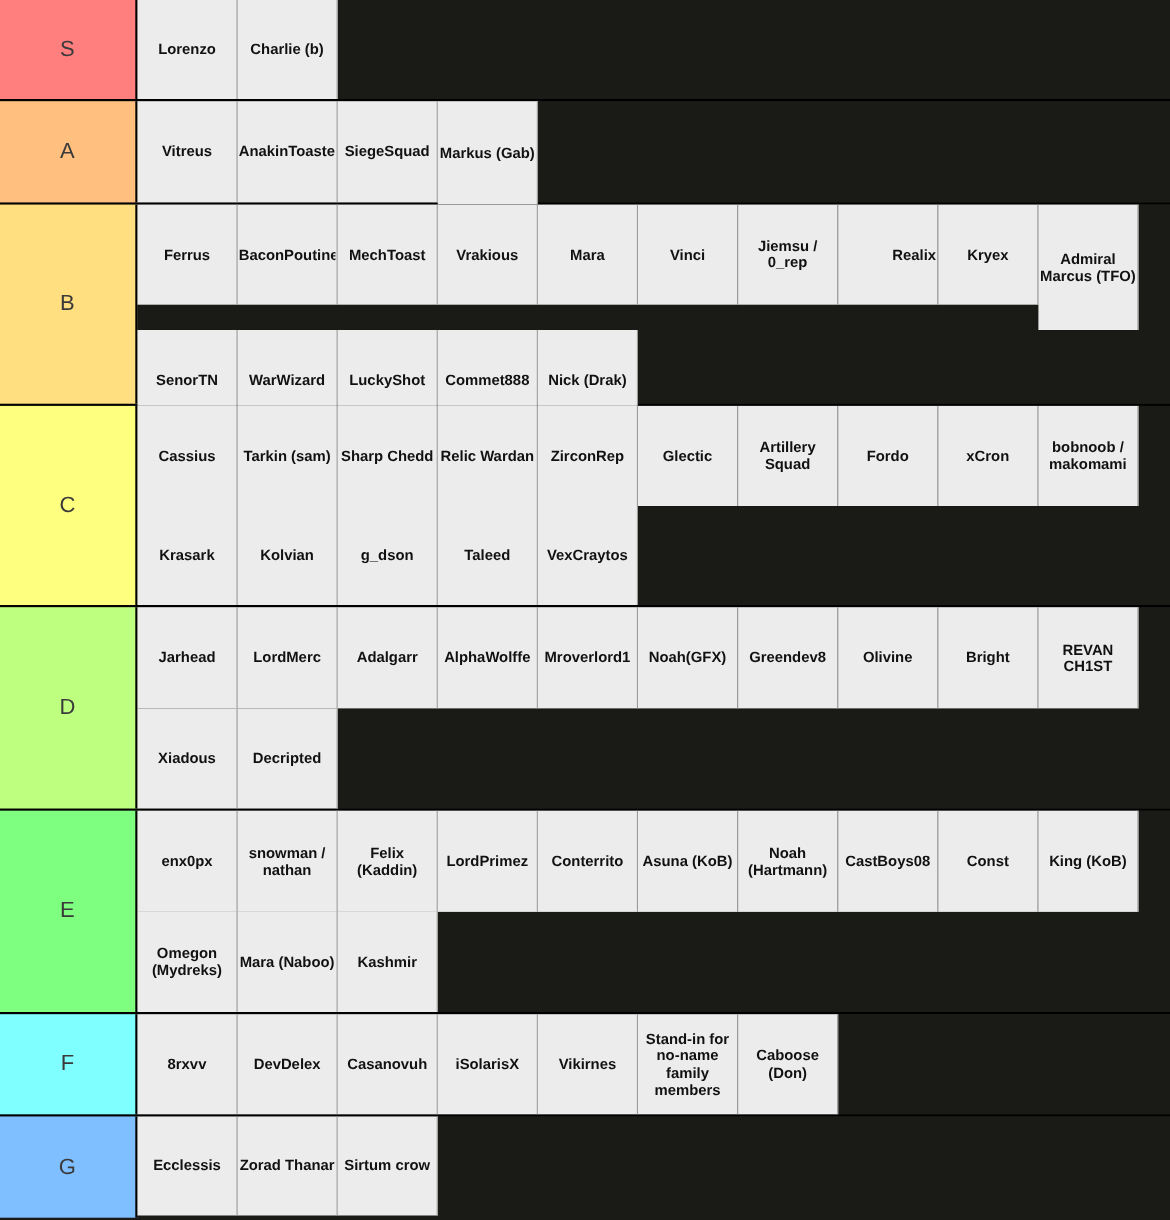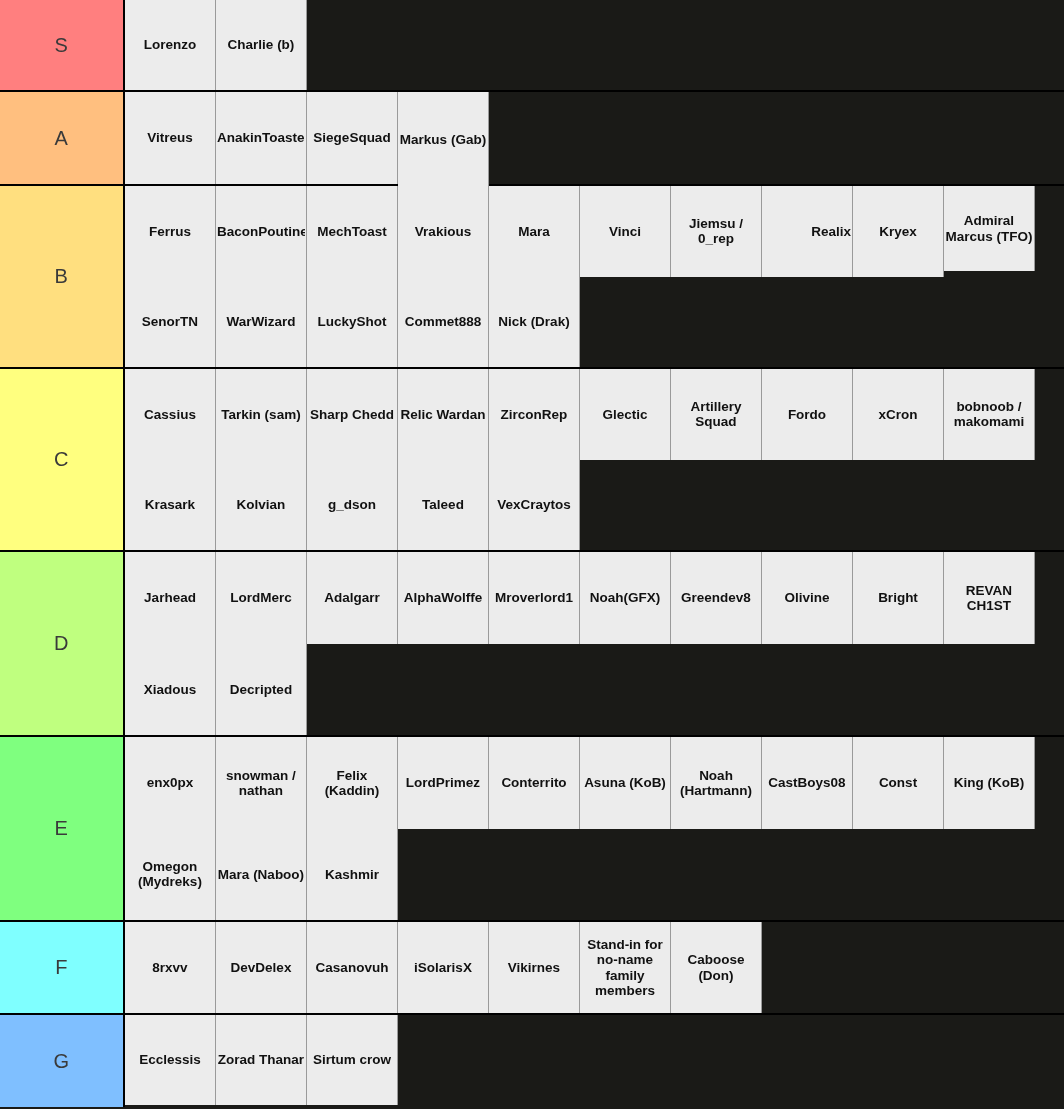--- a/index.html
+++ b/index.html
@@ -197,21 +197,21 @@
           </div>
           <div class="tier-item wrap" style="height: 90.5px;">
             <span class="lbl">Jiemsu / 0_rep</span>
           </div>
           <div class="tier-item" style="height: 90.5px; text-align: right;">
             <span class="lbl">Realix</span>
           </div>
           <div class="tier-item" style="height: 90.5px;">
             <span class="lbl">Kryex</span>
           </div>
-          <div class="tier-item wrap" style="height: 85px;">
+          <div class="tier-item wrap" style="height: 114px;">
             <span class="lbl">Admiral Marcus (TFO)</span>
           </div>
           <div class="tier-item" style="height: 90.5px;">
             <span class="lbl">SenorTN</span>
           </div>
           <div class="tier-item" style="height: 90.5px;">
             <span class="lbl">WarWizard</span>
           </div>
           <div class="tier-item" style="height: 90.5px;">
             <span class="lbl">LuckyShot</span>

